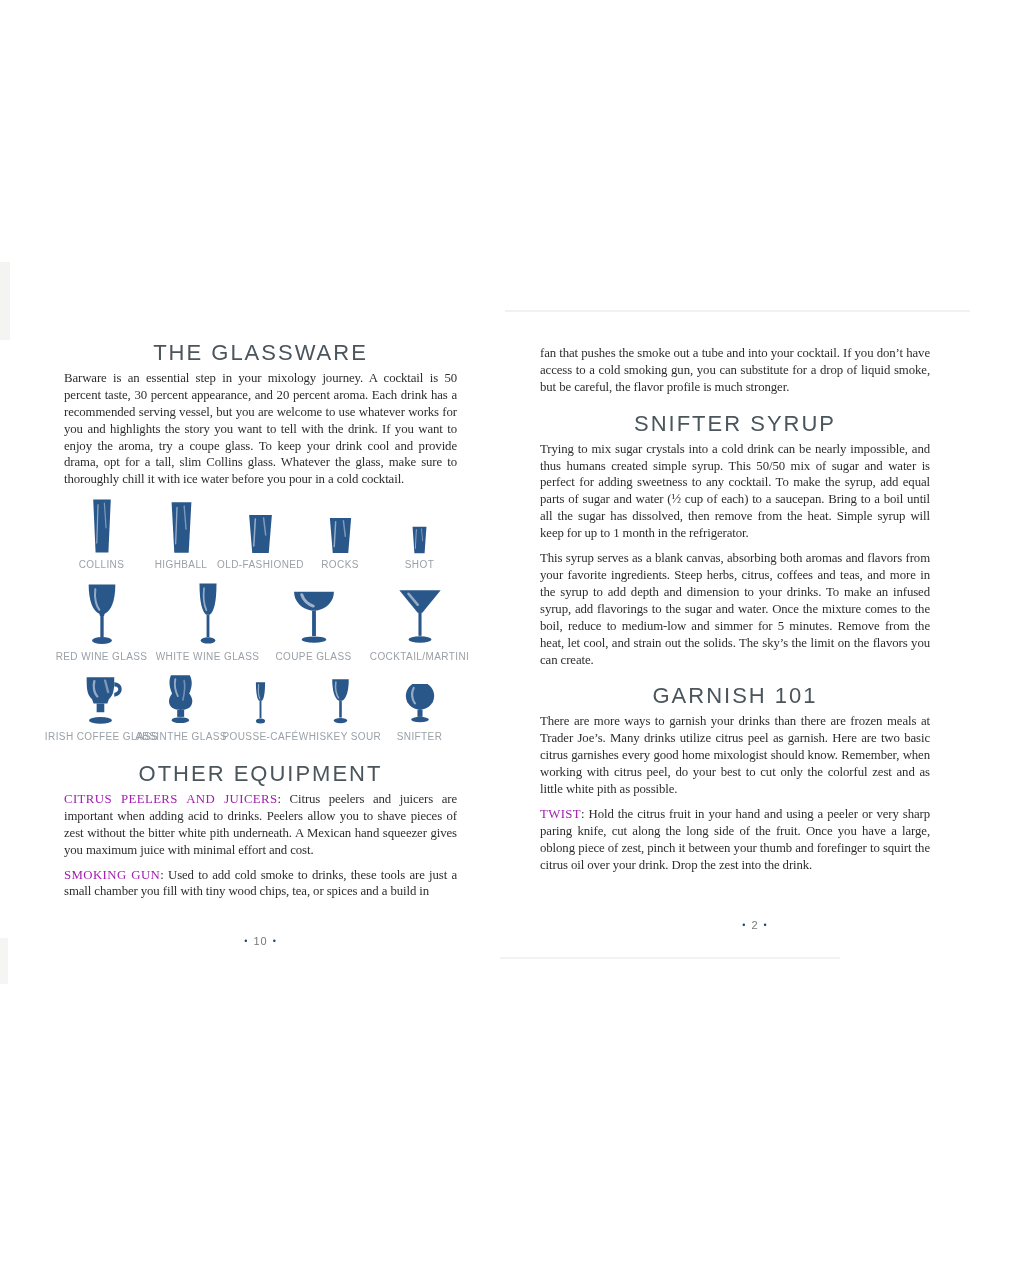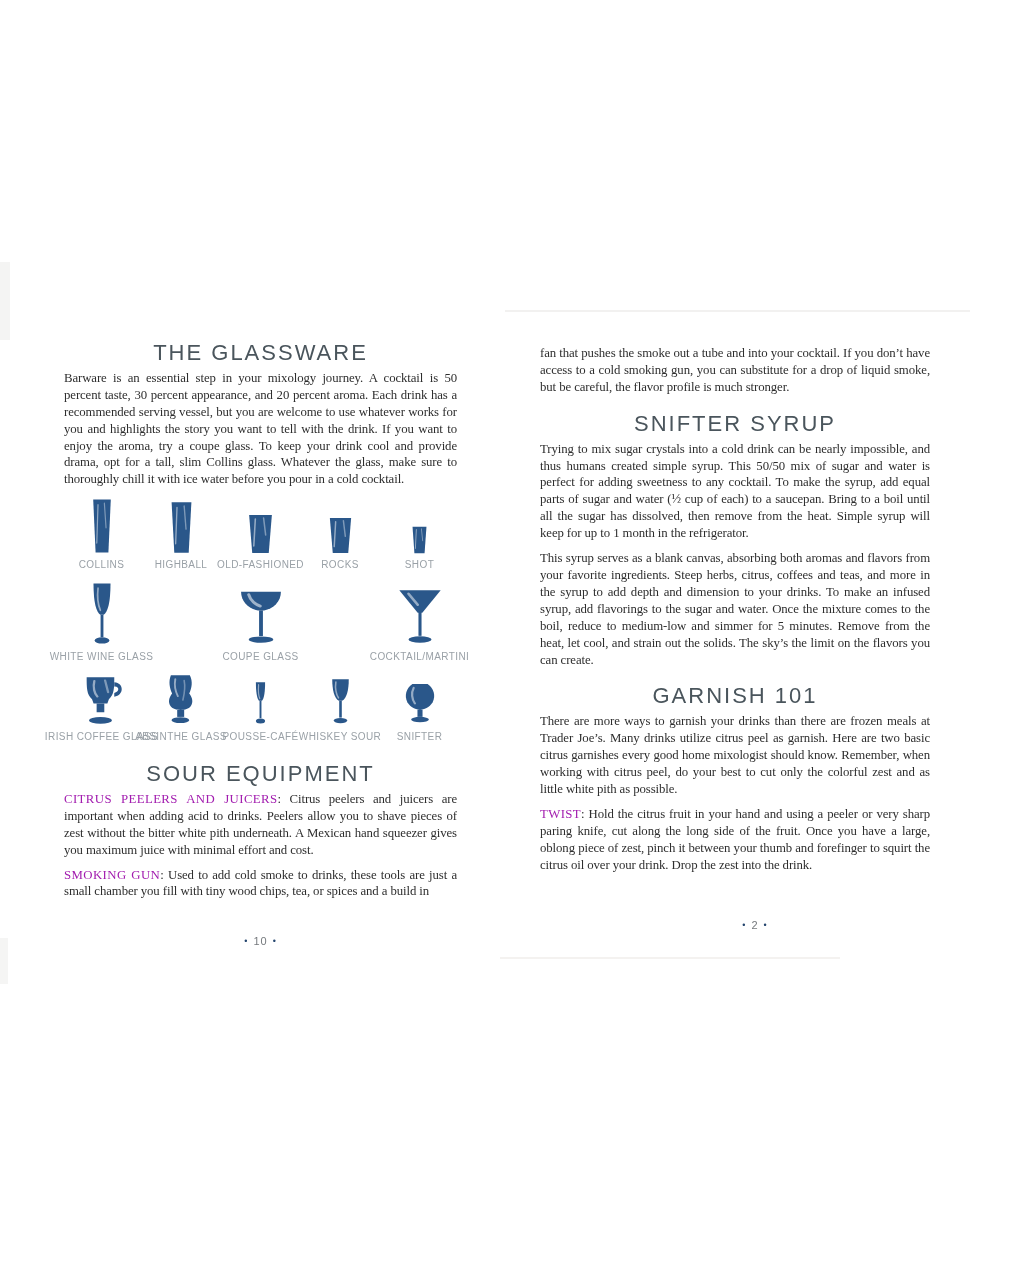--- a/index.html
+++ b/index.html
@@ -167,20 +167,26 @@
       <div class="glass-cell">
         <svg class="glass-icon" width="19" height="28" viewBox="0 0 60 80" preserveAspectRatio="none">
             <use href="#g-tumbler"></use>
           </svg>
         <div class="glass-label">SHOT</div>
       </div>
     </div>
 
     <div class="glass-row">
       <div class="glass-cell">
+        <svg class="glass-icon" width="40" height="63" viewBox="0 0 60 80" preserveAspectRatio="none">
+            <use href="#g-redwine"></use>
+          </svg>
+        <div class="glass-label">RED WINE GLASS</div>
+      </div>
+      <div class="glass-cell">
         <svg class="glass-icon" width="34" height="64" viewBox="0 0 60 80" preserveAspectRatio="none">
             <use href="#g-whitewine"></use>
           </svg>
         <div class="glass-label">WHITE WINE GLASS</div>
       </div>
       <div class="glass-cell">
         <svg class="glass-icon" width="46" height="57" viewBox="0 0 60 80" preserveAspectRatio="none">
             <use href="#g-coupe"></use>
           </svg>
         <div class="glass-label">COUPE GLASS</div>
@@ -219,21 +225,21 @@
         <div class="glass-label">WHISKEY SOUR</div>
       </div>
       <div class="glass-cell">
         <svg class="glass-icon" width="38" height="43" viewBox="0 0 60 80" preserveAspectRatio="none">
             <use href="#g-snifter"></use>
           </svg>
         <div class="glass-label">SNIFTER</div>
       </div>
     </div>
 
-    <div class="heading">SOUR EQUIPMENT</div>
+    <div class="heading">OTHER EQUIPMENT</div>
     <p class="para"><span class="term">CITRUS PEELERS AND JUICERS</span><span>: Citrus peelers and juicers are important when adding acid to drinks. Peelers allow you to shave pieces of zest without the bitter white pith underneath. A Mexican hand squeezer gives you maximum juice with minimal effort and cost.</span></p>
     <p class="para"><span class="term">SMOKING GUN</span><span>: Used to add cold smoke to drinks, these tools are just a small chamber you fill with tiny wood chips, tea, or spices and a build in</span></p>
   </div>
 
   <div class="col col-right">
     <p class="para">fan that pushes the smoke out a tube and into your cocktail. If you don’t have access to a cold smoking gun, you can substitute for a drop of liquid smoke, but be careful, the flavor profile is much stronger.</p>
 
     <div class="heading">SNIFTER SYRUP</div>
     <p class="para">Trying to mix sugar crystals into a cold drink can be nearly impossible, and thus humans created simple syrup. This 50/50 mix of sugar and water is perfect for adding sweetness to any cocktail. To make the syrup, add equal parts of sugar and water (½ cup of each) to a saucepan. Bring to a boil until all the sugar has dissolved, then remove from the heat. Simple syrup will keep for up to 1 month in the refrigerator.</p>
     <p class="para">This syrup serves as a blank canvas, absorbing both aromas and flavors from your favorite ingredients. Steep herbs, citrus, coffees and teas, and more in the syrup to add depth and dimension to your drinks. To make an infused syrup, add flavorings to the sugar and water. Once the mixture comes to the boil, reduce to medium-low and simmer for 5 minutes. Remove from the heat, let cool, and strain out the solids. The sky’s the limit on the flavors you can create.</p>

